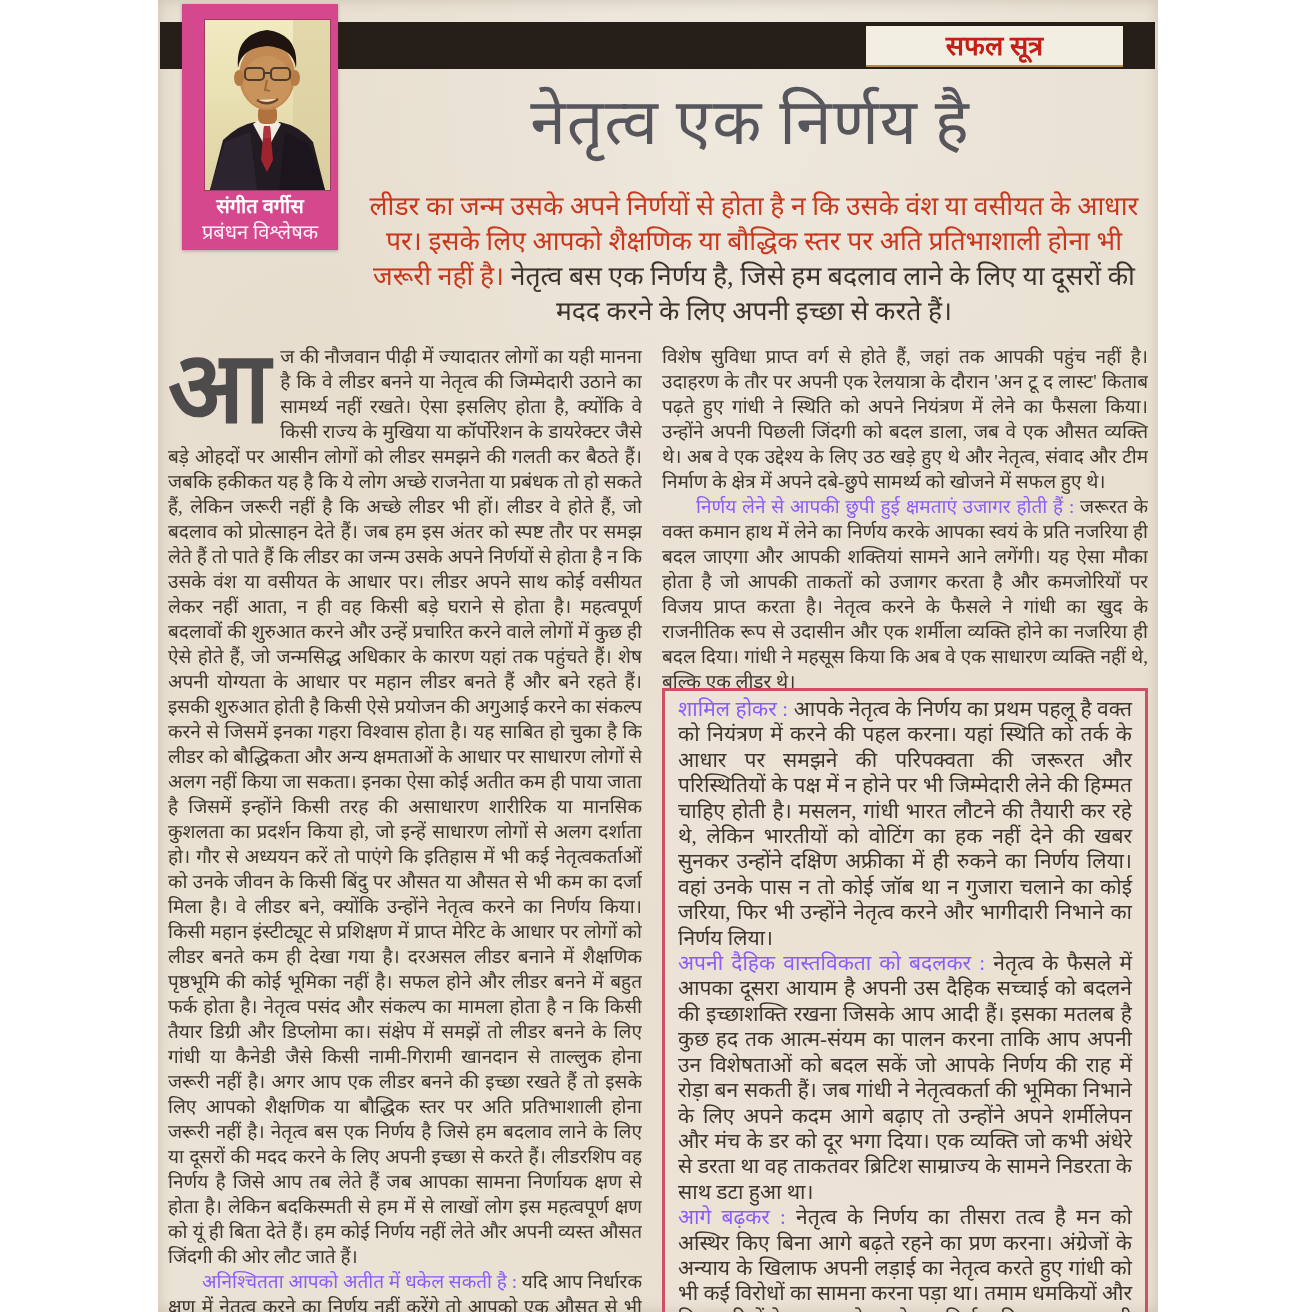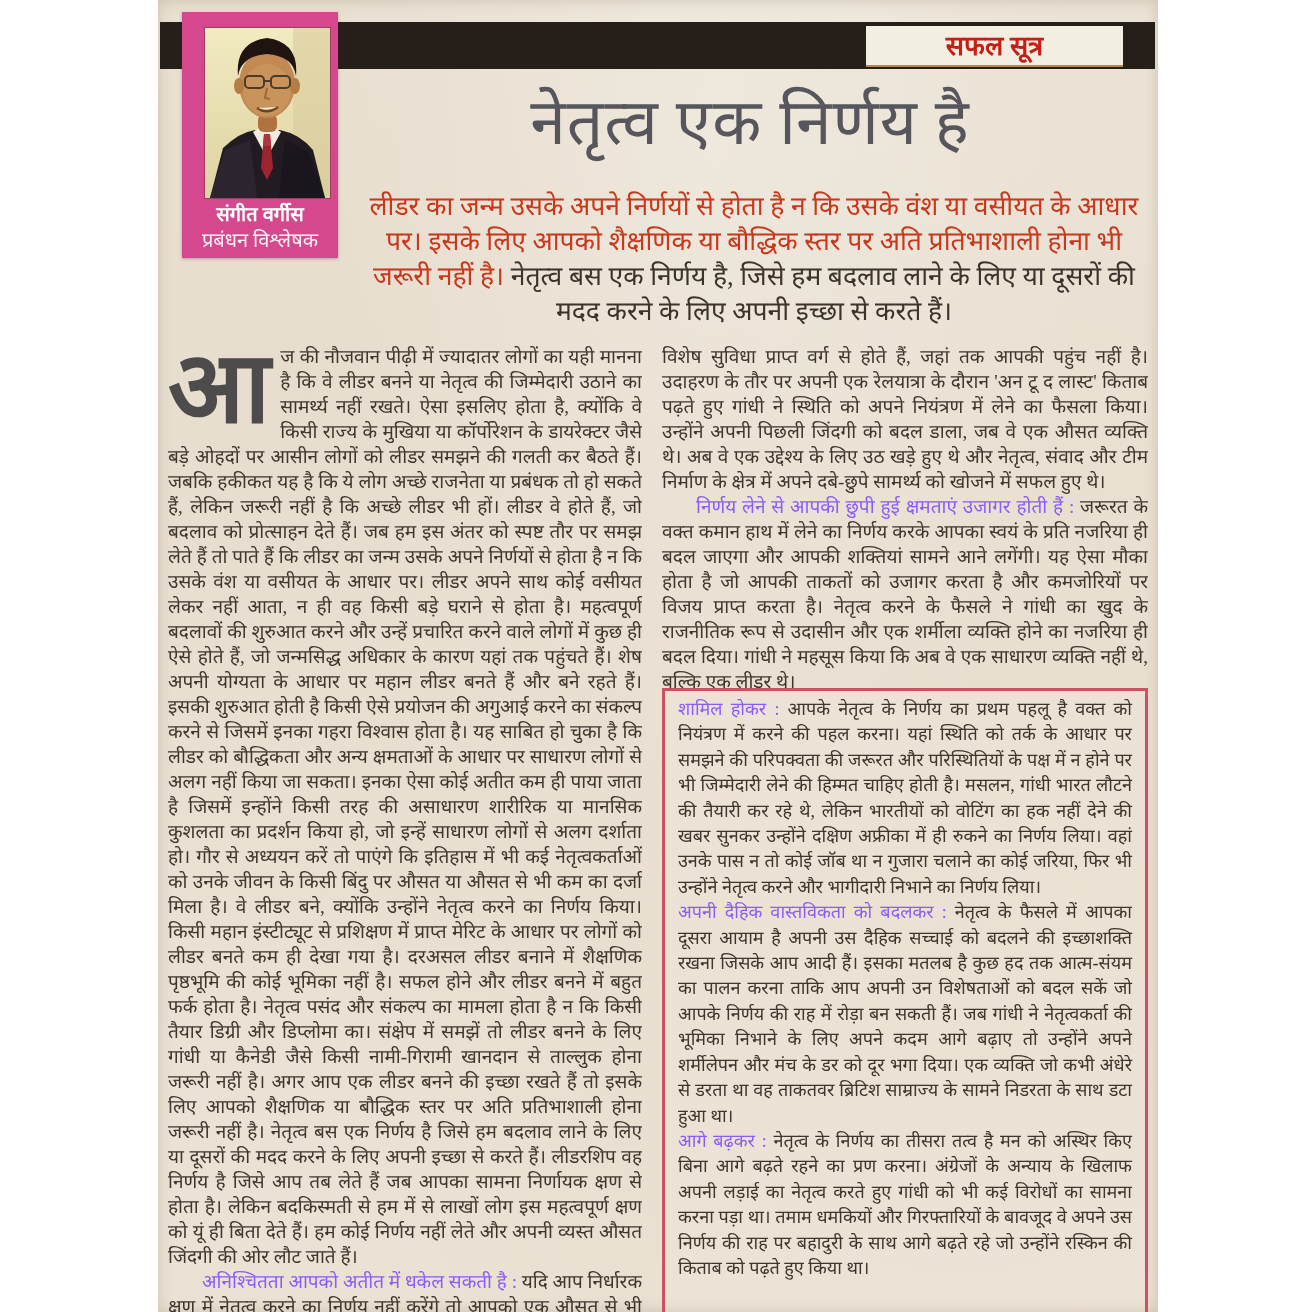--- a/index.html
+++ b/index.html
@@ -10,21 +10,21 @@
     background:
       radial-gradient(ellipse at 15% 30%, rgba(214,192,168,.14), transparent 55%),
       radial-gradient(ellipse at 80% 70%, rgba(220,196,176,.16), transparent 60%),
       radial-gradient(ellipse at 55% 10%, rgba(255,255,255,.25), transparent 50%),
       #eae2d4;
     box-shadow:inset 0 0 14px rgba(120,100,80,.25);}
   .banner{left:160px;top:22px;width:995px;height:47px;background:#261f19;}
   .masthead-box{left:866px;top:26px;width:257px;height:39px;background:#f3eee2;
     display:flex;align-items:flex-start;justify-content:center;border-bottom:2px solid #b98a3c;}
   .masthead-label{color:#c32118;font-size:27px;font-weight:bold;}
-  .photo-card{left:182px;top:12px;width:156px;height:246px;background:#d5488d;
+  .photo-card{left:182px;top:4px;width:156px;height:246px;background:#d5488d;
     box-shadow:0 1px 3px rgba(80,40,60,.35);}
   .photo-frame{position:absolute;left:23px;top:16px;width:125px;height:170px;
     background:#efe6bb;overflow:hidden;box-shadow:0 0 0 1px rgba(60,40,30,.35);}
   .author-name{position:absolute;left:0;top:188px;width:100%;text-align:center;
     color:#ffffff;font-size:20px;font-weight:bold;}
   .author-role{position:absolute;left:0;top:214px;width:100%;text-align:center;
     color:#fdeef5;font-size:20px;}
   .headline{left:360px;top:76px;width:780px;text-align:center;
     font-size:64px;font-weight:normal;color:#57565c;letter-spacing:1px;}
   .deck{left:368px;top:189px;width:772px;text-align:center;
@@ -36,21 +36,21 @@
   .col-right{left:662px;top:344px;width:486px;height:968px;overflow:hidden;}
   .dropcap{float:left;font-size:100px;line-height:82px;font-weight:bold;color:#4d4b4c;
     margin:4px 10px 0 0;}
   p.bp{margin:0;}
   p.bp + p.bp{text-indent:34px;}
   .lead{font-weight:normal;color:#8b5cf6;}
   .qbox{left:662px;top:688px;width:486px;height:640px;border:3px solid #cd5065;
     box-sizing:border-box;padding:6px 13px 10px 13px;background:rgba(255,250,240,.15);}
   .qbox-title{text-align:center;font-size:28px;font-weight:bold;color:#d75f2b;
     margin:4px 0 10px 0;}
-  .qbox p.qp{margin:0;font-size:18px;line-height:25.4px;text-align:justify;color:#3e352c;}
+  .qbox p.qp{margin:0;font-size:21px;line-height:25.4px;text-align:justify;color:#3e352c;}
   .ph-svg{display:block;width:125px;height:170px;}
 </style>
 </head>
 <body>
 
 <div class="page">
   <div class="abs paper"></div>
 
   <div class="abs banner"></div>
   <div class="abs masthead-box">

